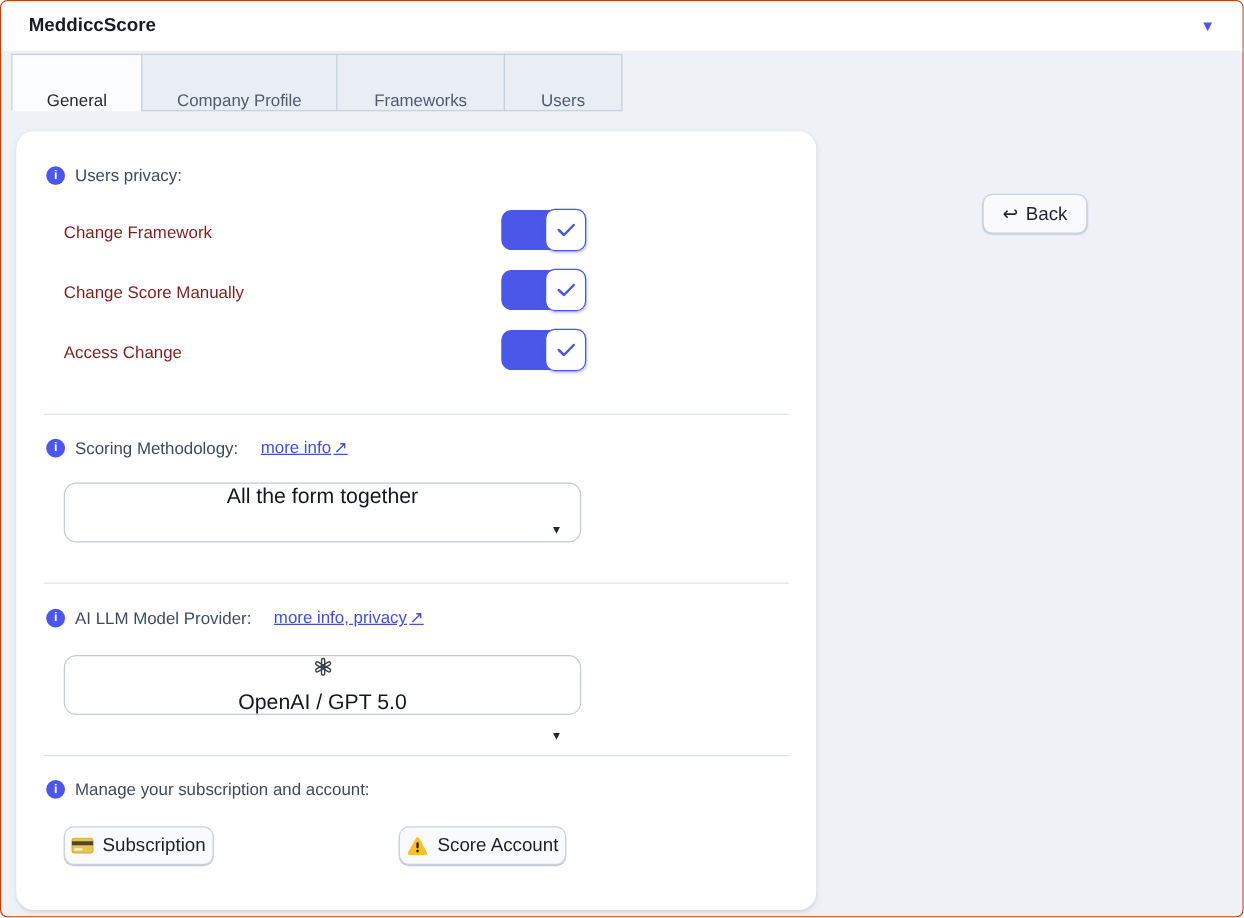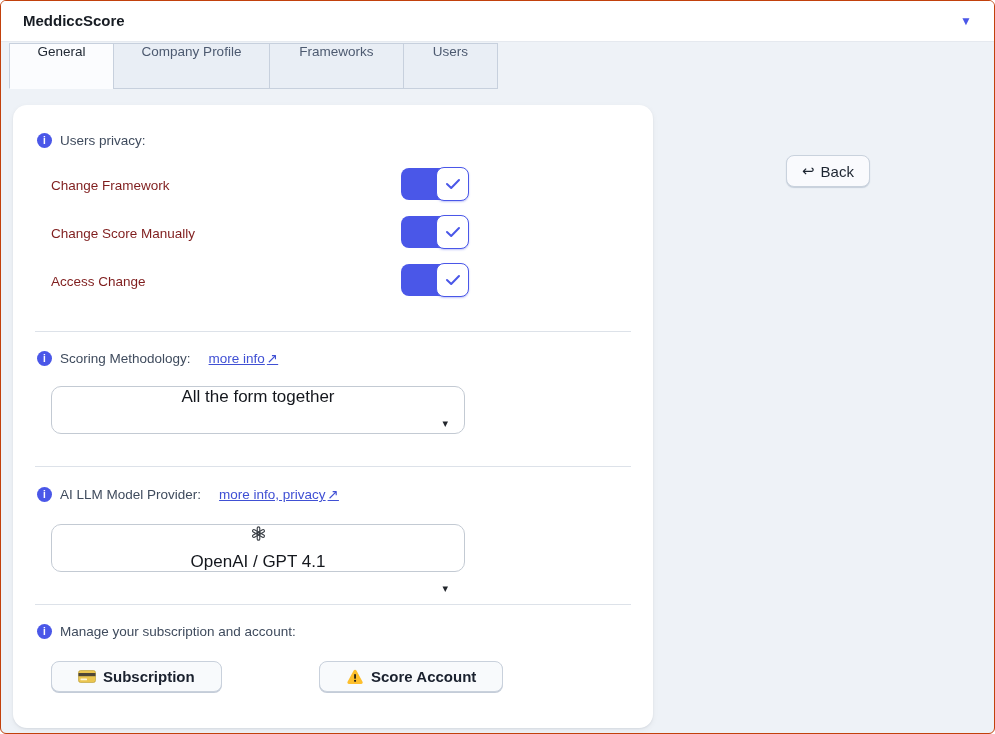--- a/index.html
+++ b/index.html
@@ -28,21 +28,21 @@
   }
   .collapse-toggle {
     position: absolute; right: 22px; top: 0; height: 40px;
     display: flex; align-items: center;
     font-size: 12px; color: #4a57e8; cursor: pointer;
   }
   
   .tabs { position: absolute; top: 42px; left: 8px; display: flex; height: 46px; }
   .tab {
     height: 46px;
-    display: flex; align-items: flex-start; justify-content: center;
+    display: flex; align-items: flex-end; justify-content: center;
     background: #e9eef5;
     border: 1px solid #c7d0dd;
     font-size: 13.5px; color: #4d5a70;
     cursor: pointer;
   }
   .tab + .tab { margin-left: -1px; }
   .tab:nth-child(1) { width: 105px; }
   .tab:nth-child(2) { width: 157px; }
   .tab:nth-child(3) { width: 135px; }
   .tab:nth-child(4) { width: 95px;  }
@@ -119,28 +119,27 @@
     display: flex; align-items: center; gap: 10px;
     padding: 0 16px;
     font-size: 17px; color: #14171d;
     cursor: pointer;
     flex-direction: column;
   }
   .select .caret { margin-left: auto; font-size: 11px; color: #22262c; }
   .action-btn {
     position: absolute; top: 556px; height: 31px;
     display: inline-flex; align-items: center; gap: 7px;
-    padding: 0 26px;
+    padding: 0 5px;
     background: #f8fafc;
     border: 1px solid #c9d1dc;
     border-radius: 8px;
     box-shadow: 0 1px 0 rgba(148,163,184,.55);
     font-size: 15px; color: #1a212e;
     cursor: pointer;
-    font-weight: bold;
   }
   .icon-wrap { display: inline-flex; align-items: center; }
 </style>
 </head>
 <body>
 
 <div class="screen">
 
   <div class="titlebar">
     <div class="app-title">MeddiccScore</div>
@@ -230,21 +229,21 @@
           <g fill="none" stroke="#3c4148" stroke-width="1.6" stroke-linejoin="round">
             <rect x="10.2" y="2.6" width="3.6" height="10.8" rx="1.8"></rect>
             <rect x="10.2" y="2.6" width="3.6" height="10.8" rx="1.8" transform="rotate(60 12 12)"></rect>
             <rect x="10.2" y="2.6" width="3.6" height="10.8" rx="1.8" transform="rotate(120 12 12)"></rect>
             <rect x="10.2" y="2.6" width="3.6" height="10.8" rx="1.8" transform="rotate(180 12 12)"></rect>
             <rect x="10.2" y="2.6" width="3.6" height="10.8" rx="1.8" transform="rotate(240 12 12)"></rect>
             <rect x="10.2" y="2.6" width="3.6" height="10.8" rx="1.8" transform="rotate(300 12 12)"></rect>
           </g>
         </svg>
       </span>
-      <span>OpenAI / GPT 4.1</span>
+      <span>OpenAI / GPT 5.0</span>
       <span class="caret">▾</span>
     </div>
 
     <div class="divider" style="top:499px;"></div>
 
     <div class="info-row" style="top:519px;">
       <span class="info-icon">i</span>
       <span>Manage your subscription and account:</span>
     </div>
 

